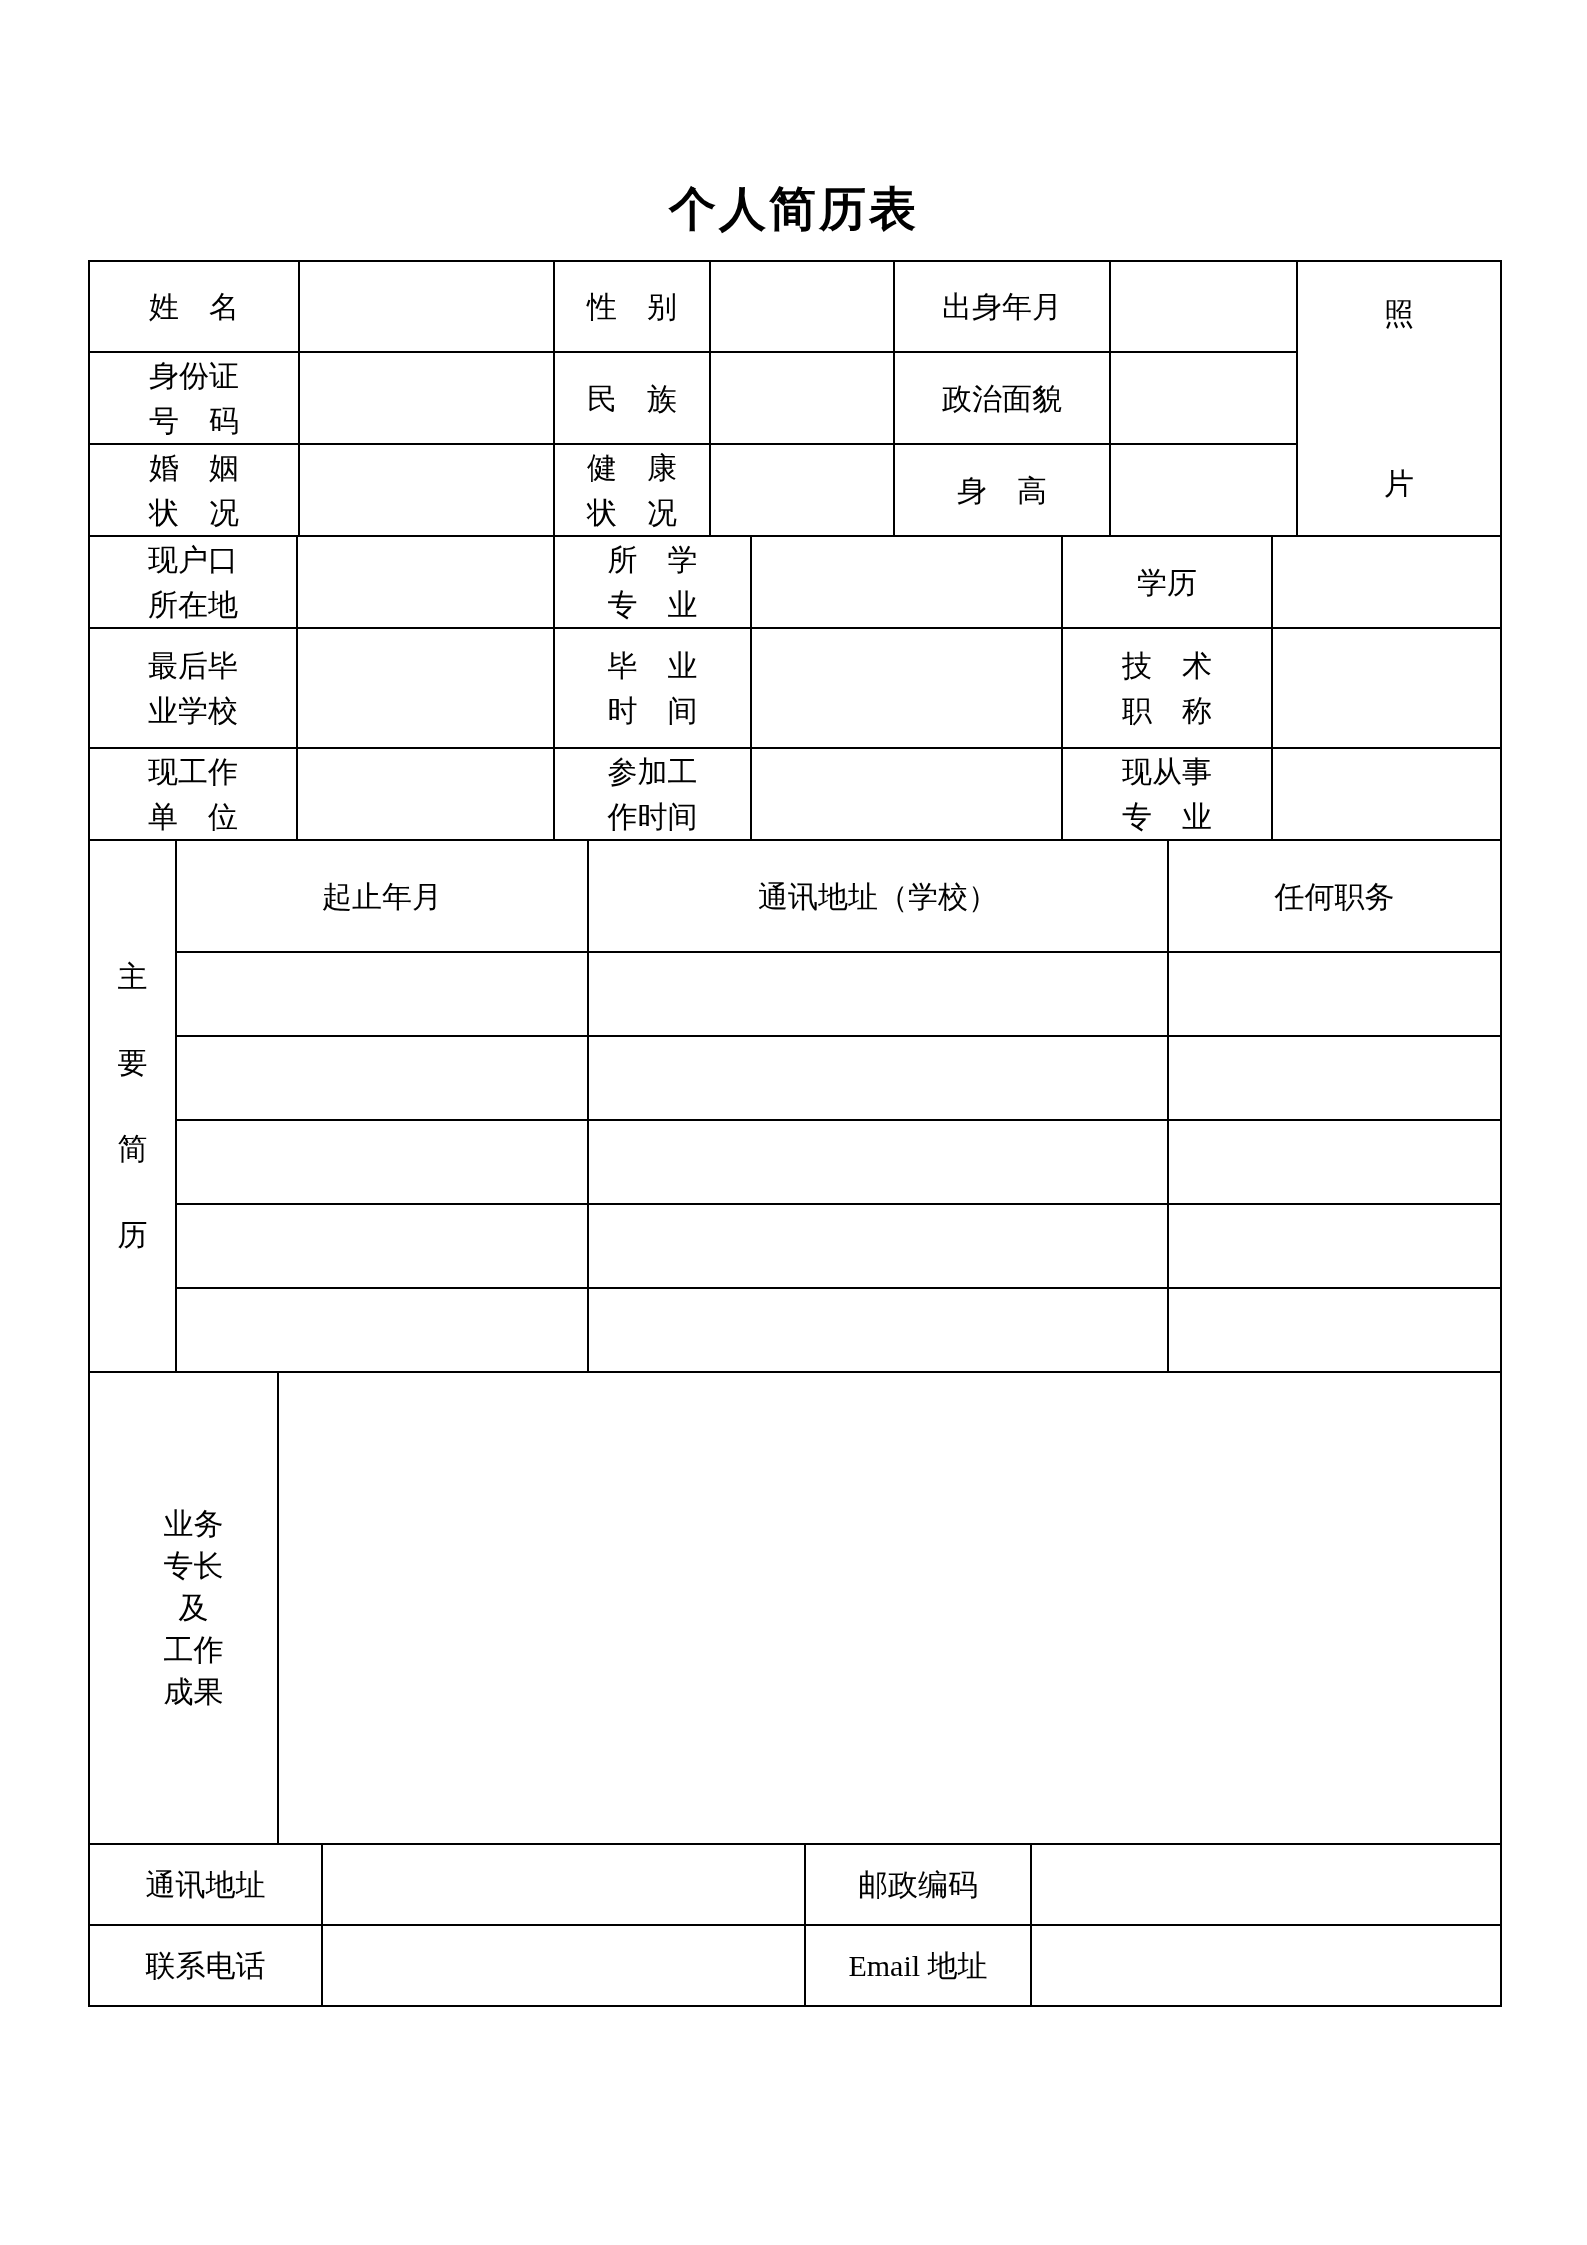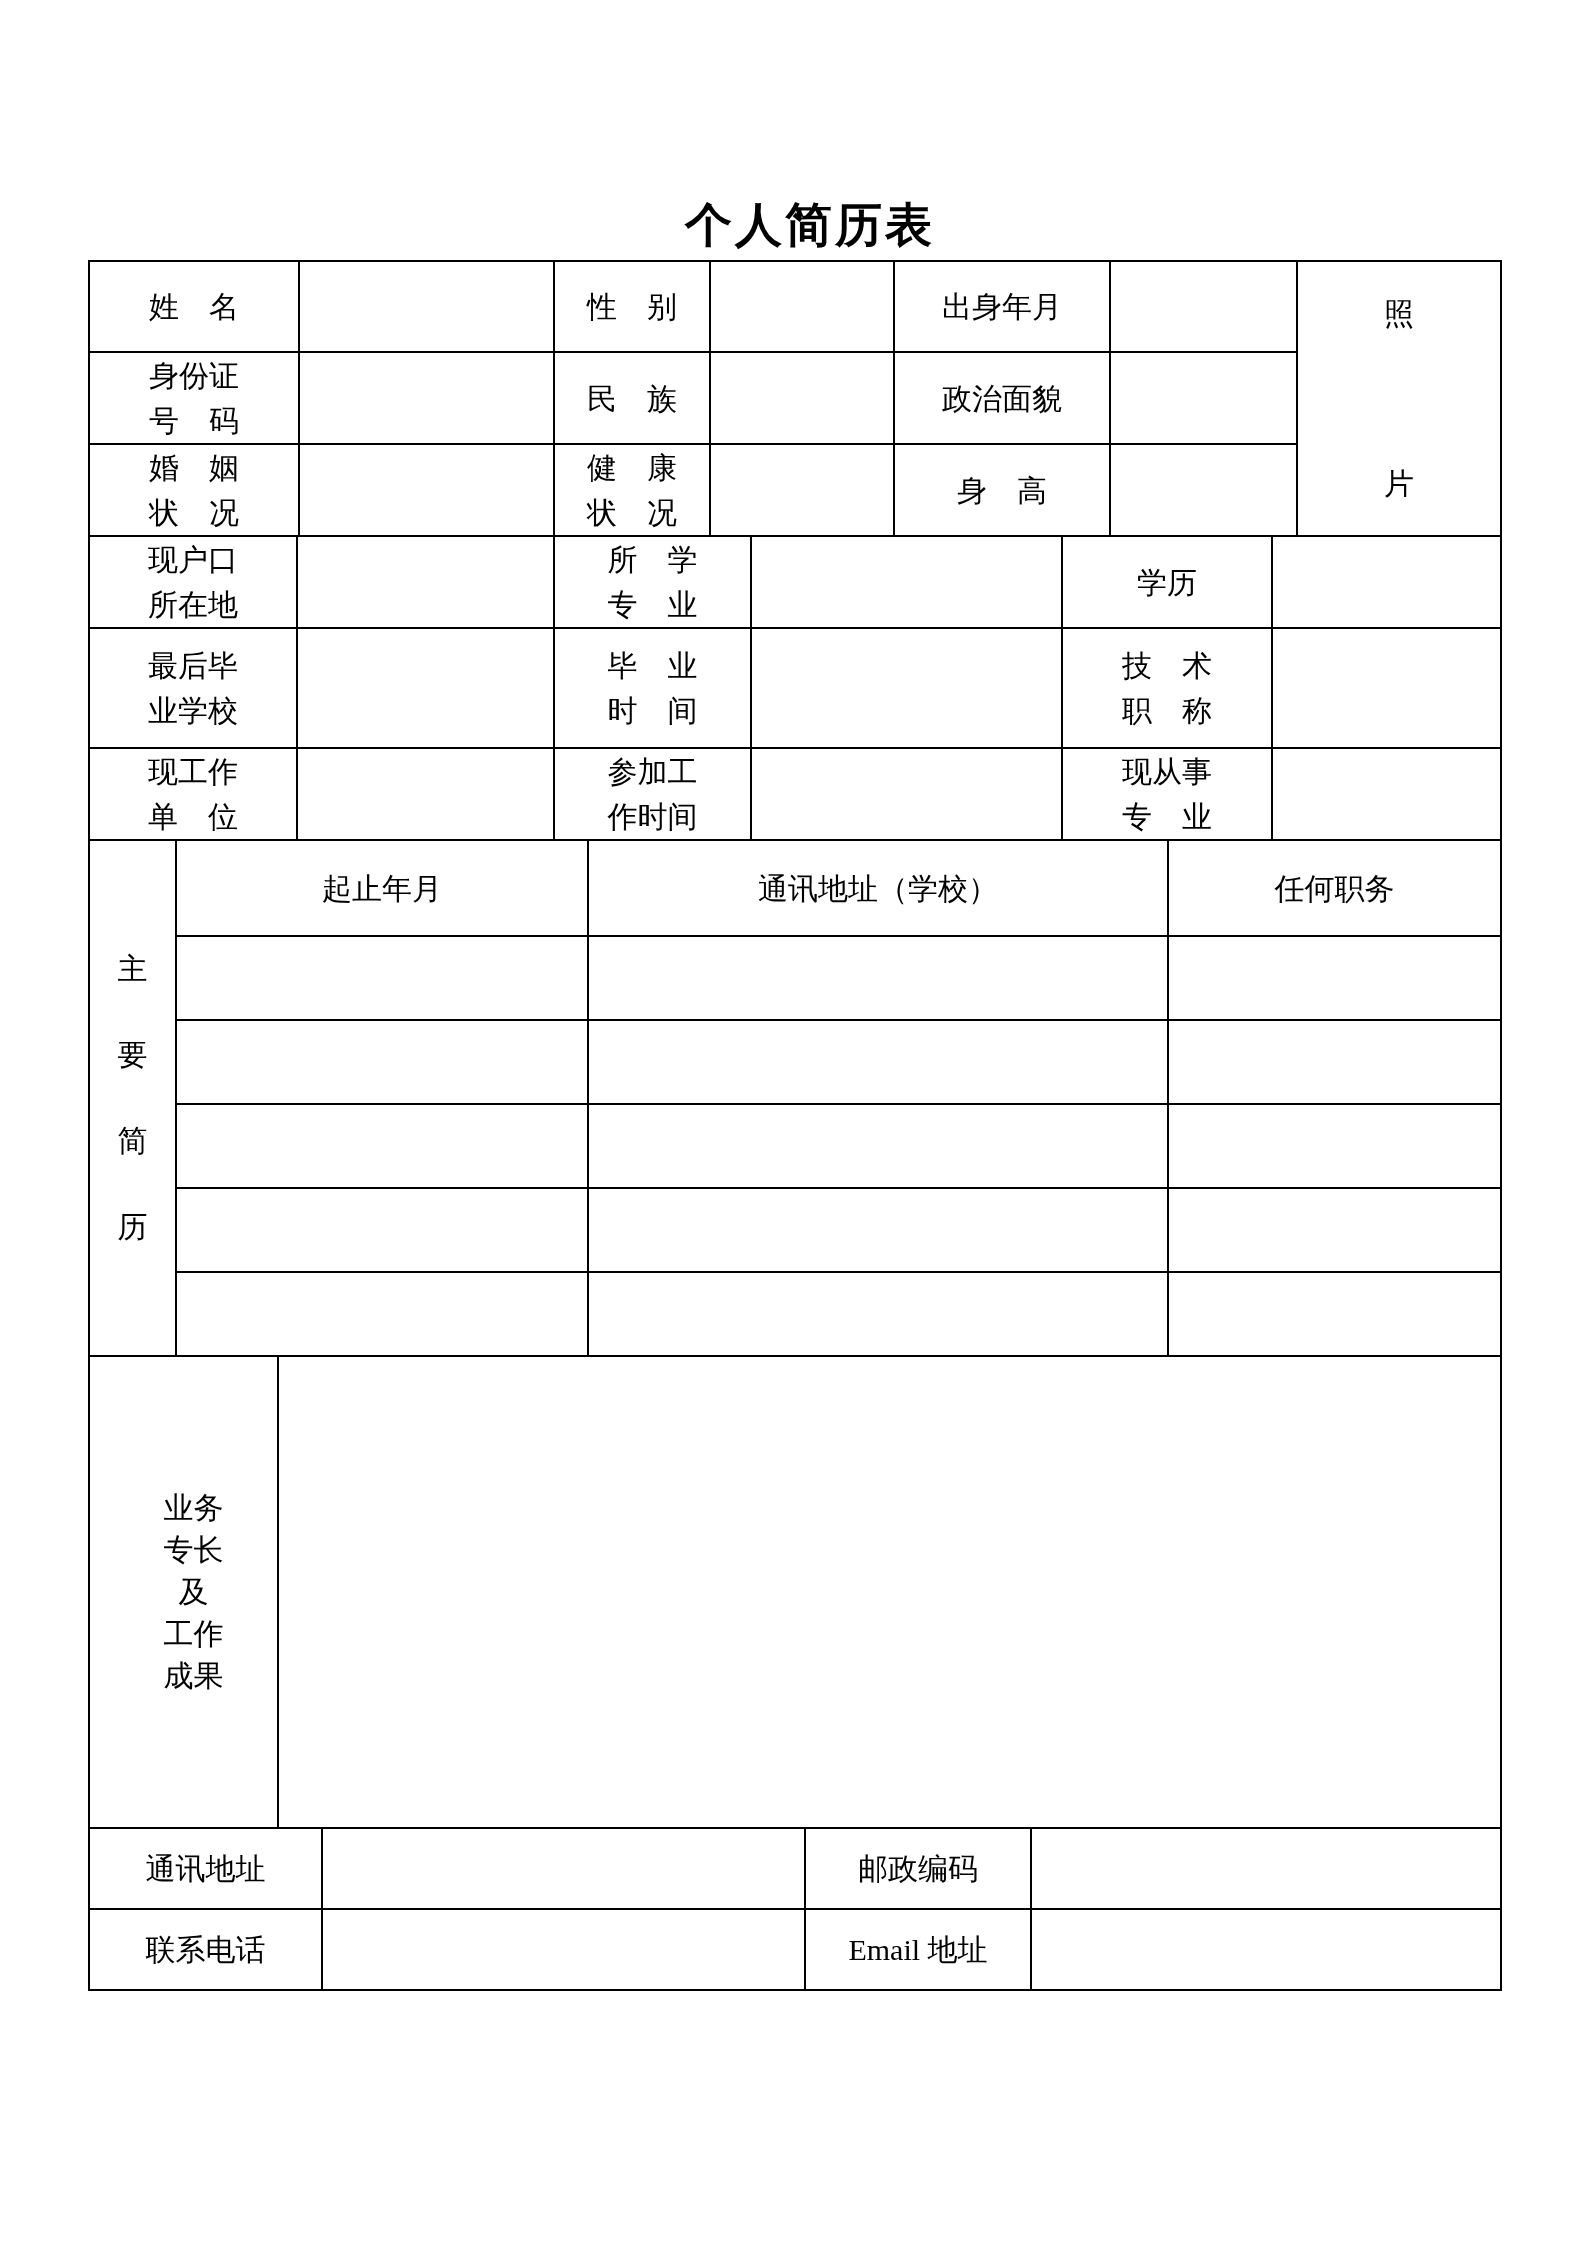--- a/index.html
+++ b/index.html
@@ -10,21 +10,21 @@
     height: 2245px;
     background: #ffffff;
     color: #000000;
     font-family: "Liberation Serif", "DejaVu Serif", serif;
   }
   .title {
     position: absolute;
     left: 88px;
     top: 178px;
     width: 1412px;
-    margin: 16px;
+    margin: 0;
     text-align: center;
     font-size: 47px;
     font-weight: 700;
     letter-spacing: 3px;
   }
   .form { position: absolute; left: 88px; top: 260px; width: 1412px; }
   .form table {
     border-collapse: collapse;
     table-layout: fixed;
     width: 1412px;
@@ -40,21 +40,21 @@
     overflow: hidden;
   }
   .lbl { white-space: pre-line; }
   
   .s1 .r1 td { height: 91px; }
   .s1 .r2 td { height: 92px; }
   .s1 .r3 td { height: 86px; }
   .s2 .r1 td { height: 92px; }
   .s2 .r2 td { height: 120px; }
   .s2 .r3 td { height: 78px; }
-  .s3 .rh td { height: 96px; margin-left: 46px; }
+  .s3 .rh td { height: 112px; margin-left: 46px; }
   .s3 .rd td { height: 84px; }
   .s4 .r1 td { height: 472px; padding-left: 20px; }
   .s5 .r1 td, .s5 .r2 td { height: 81px; }
   
   .photo-inner {
     display: flex;
     flex-direction: column;
     justify-content: space-between;
     align-items: center;
     height: 267px;

